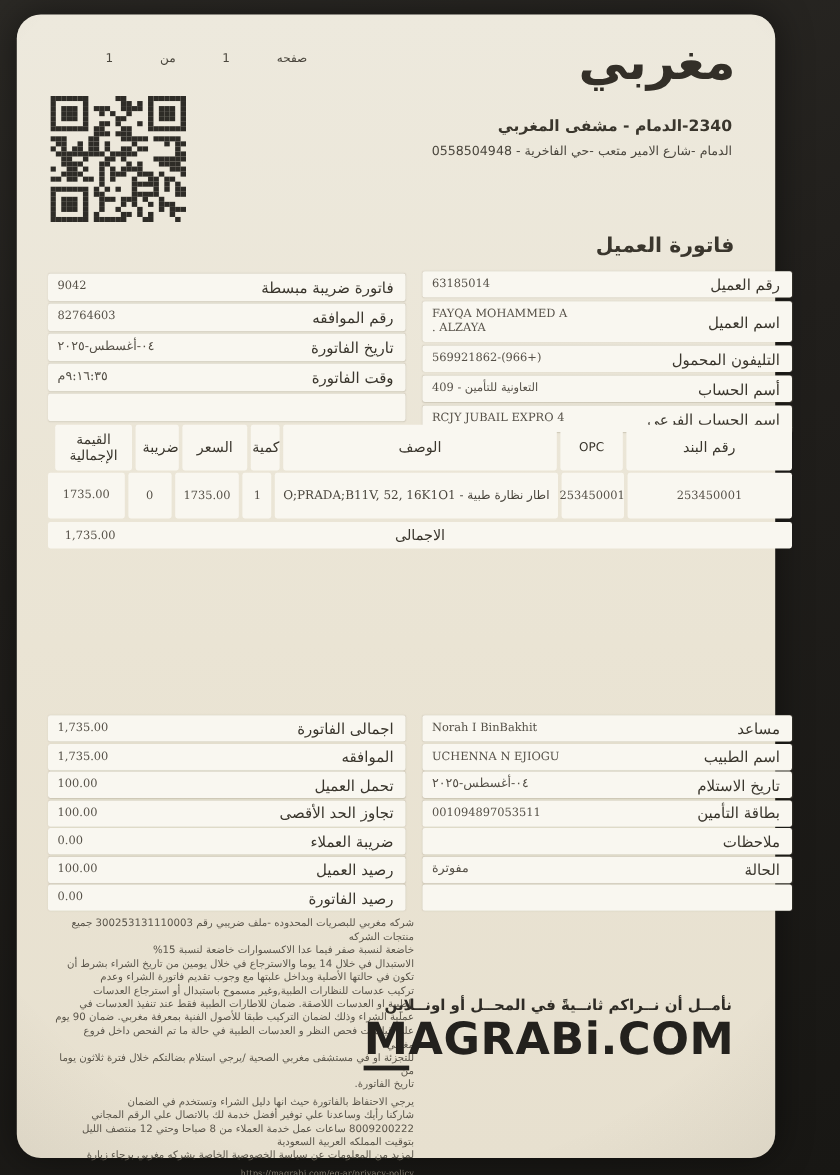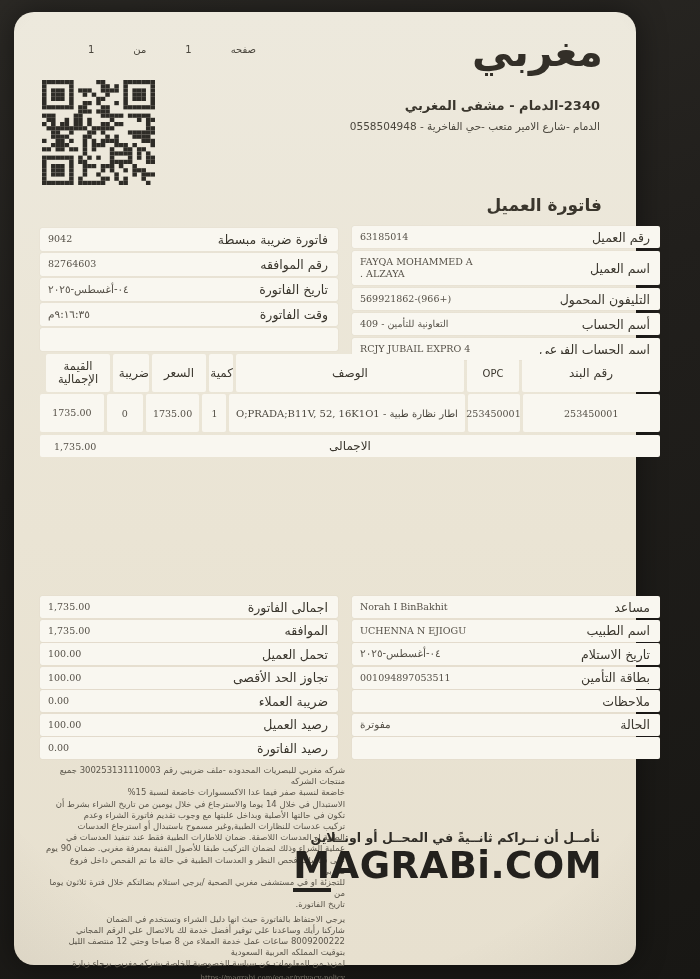--- a/index.html
+++ b/index.html
@@ -1,20 +1,20 @@
 <!DOCTYPE html>
 <html lang="ar"><head>
 <meta charset="utf-8">
 <style>
   html,body{margin:0;padding:0;width:700px;height:979px;overflow:hidden;
     background:linear-gradient(160deg,#2b2925 0%,#211f1c 40%,#181714 100%);
     font-family:"DejaVu Sans",sans-serif;}
   .paper{position:absolute;left:14px;top:12px;width:622px;height:953px;
     background:linear-gradient(180deg,#ede9dd 0%,#eae4d4 55%,#e7e0cf 100%);
-    border-radius:20px;box-shadow:0 0 30px rgba(0,0,0,.45);}
+    border-radius:20px;box-shadow:0 0 30px rgba(0,0,0,.45);padding-left:10px;}
   .vignette{position:absolute;inset:0;border-radius:9px;pointer-events:none;
     background:radial-gradient(115% 92% at 50% 44%, rgba(0,0,0,0) 62%, rgba(32,28,22,.16) 100%);}
   .abs{position:absolute;}
   
   .pageinfo{left:74px;top:32px;width:168px;display:flex;direction:rtl;
     justify-content:space-between;font-size:10px;color:#4a463d;}
   
   .logo{right:33px;top:16px;font-size:41px;font-weight:bold;color:#332f28;direction:rtl;}
   .branch{right:36px;top:86px;font-size:13px;font-weight:bold;color:#3a362d;direction:rtl;}
   .addr{right:36px;top:108px;font-size:10.5px;color:#4a463d;direction:rtl;}

